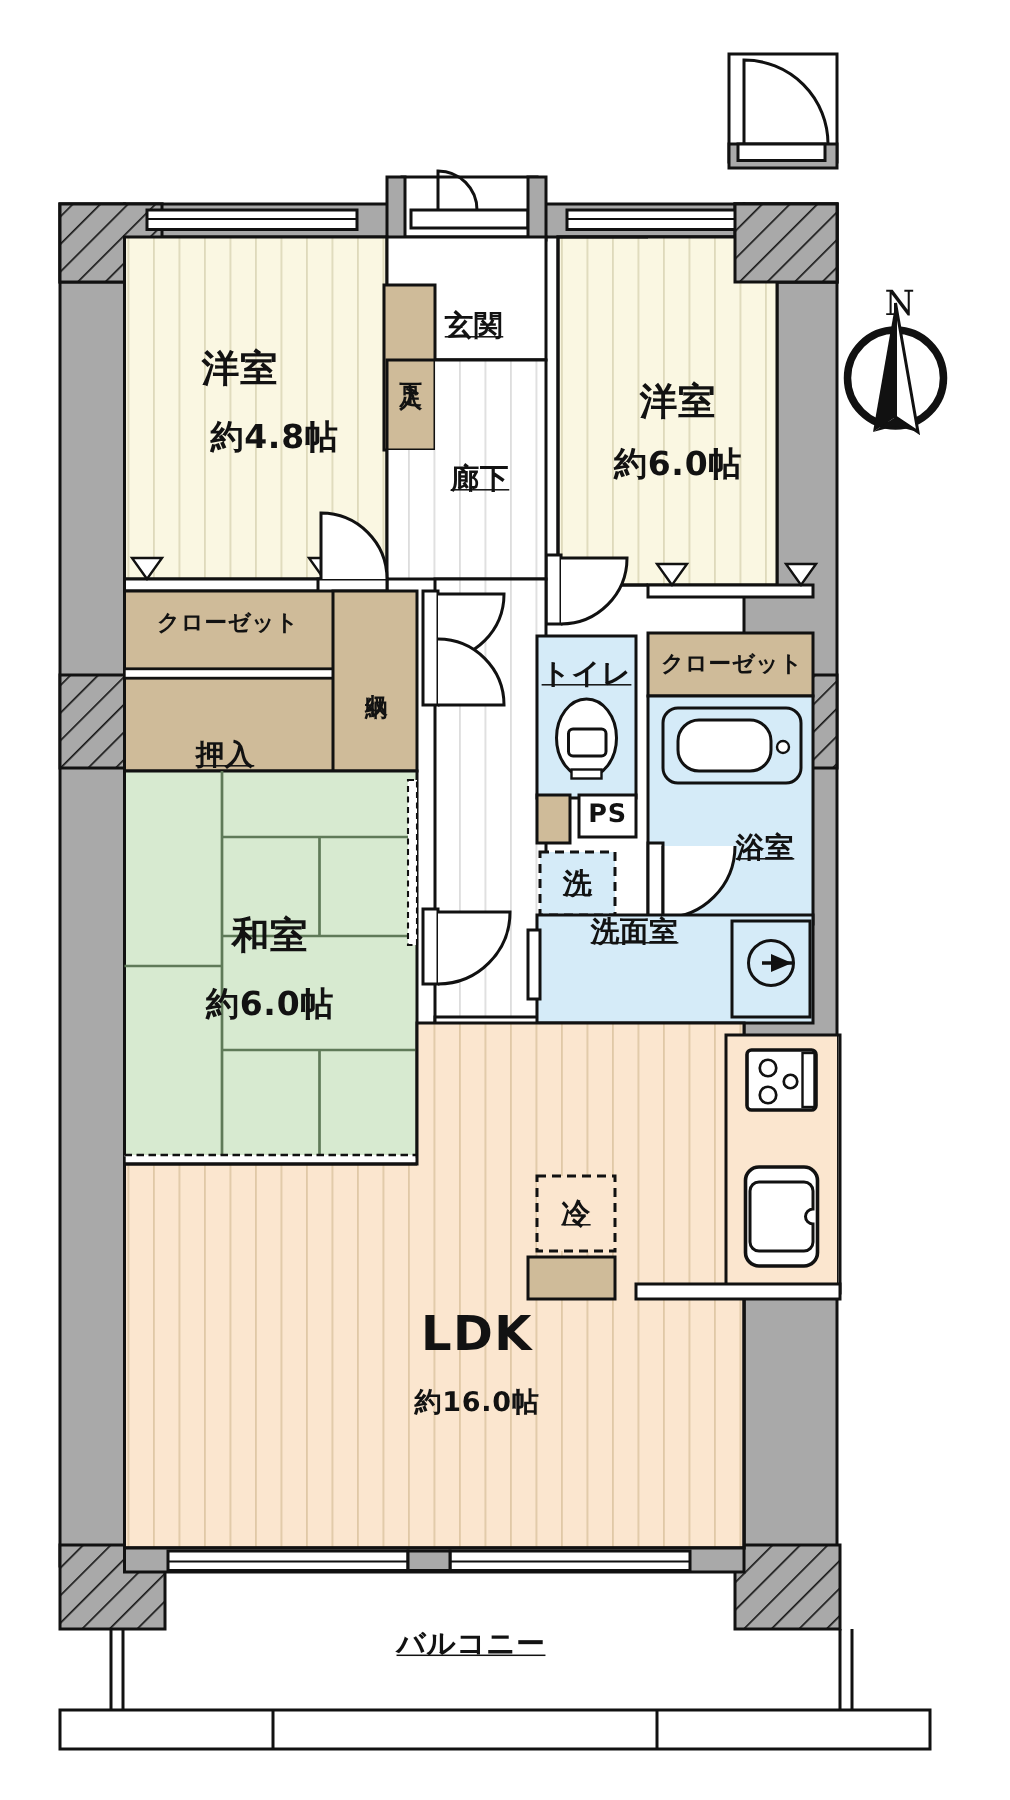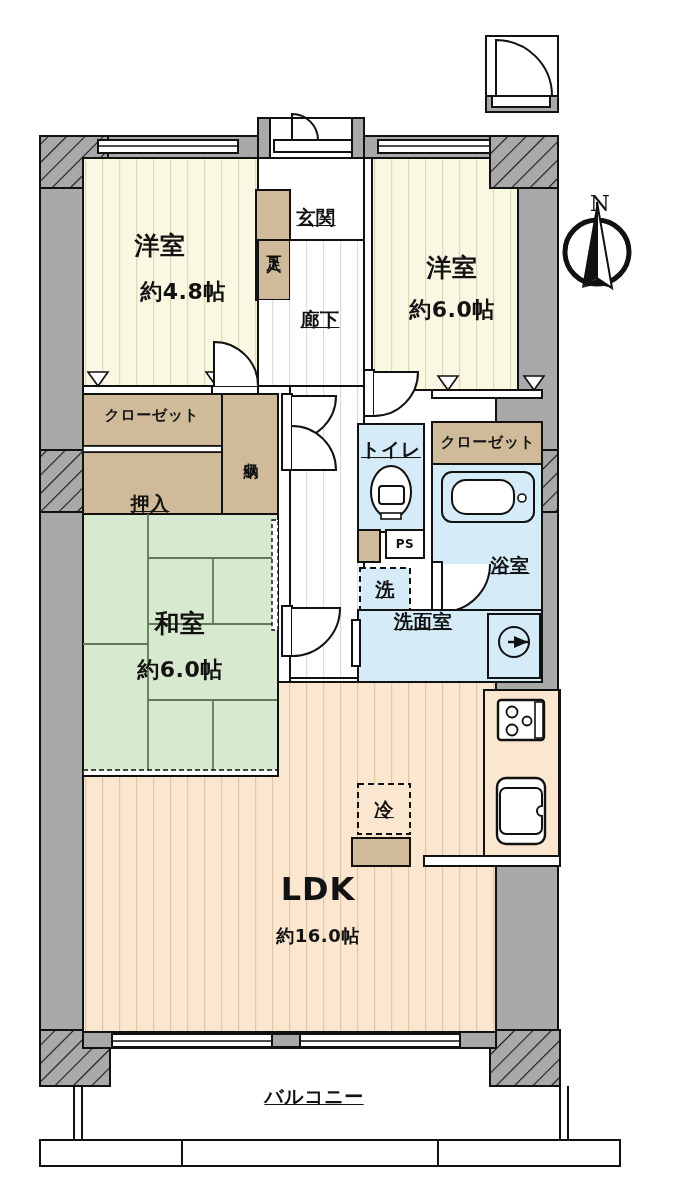--- a/index.html
+++ b/index.html
@@ -23,21 +23,21 @@
   .vert{
     writing-mode:vertical-rl;
     text-orientation:upright;
     letter-spacing:1px;
   }
   .nm{font-size:25px;}
   .sz{font-size:22px;}
   .med{font-size:19px;text-decoration:underline;}
   .sm{font-size:15px;}
   .xs{font-size:15px;}
-  .ps{font-size:12px;font-weight:700;}
+  .ps{font-size:17px;font-weight:700;}
   .ldk{font-size:32px;letter-spacing:1px;}
   .ldksz{font-size:18px;}
   .compassN{font-family:"DejaVu Serif","Liberation Serif",serif;font-size:23px;font-weight:400;}
 </style>
 </head>
 <body>
 
 <svg id="plan" viewBox="0 0 673 1200" xmlns="http://www.w3.org/2000/svg">
   <defs>
 

